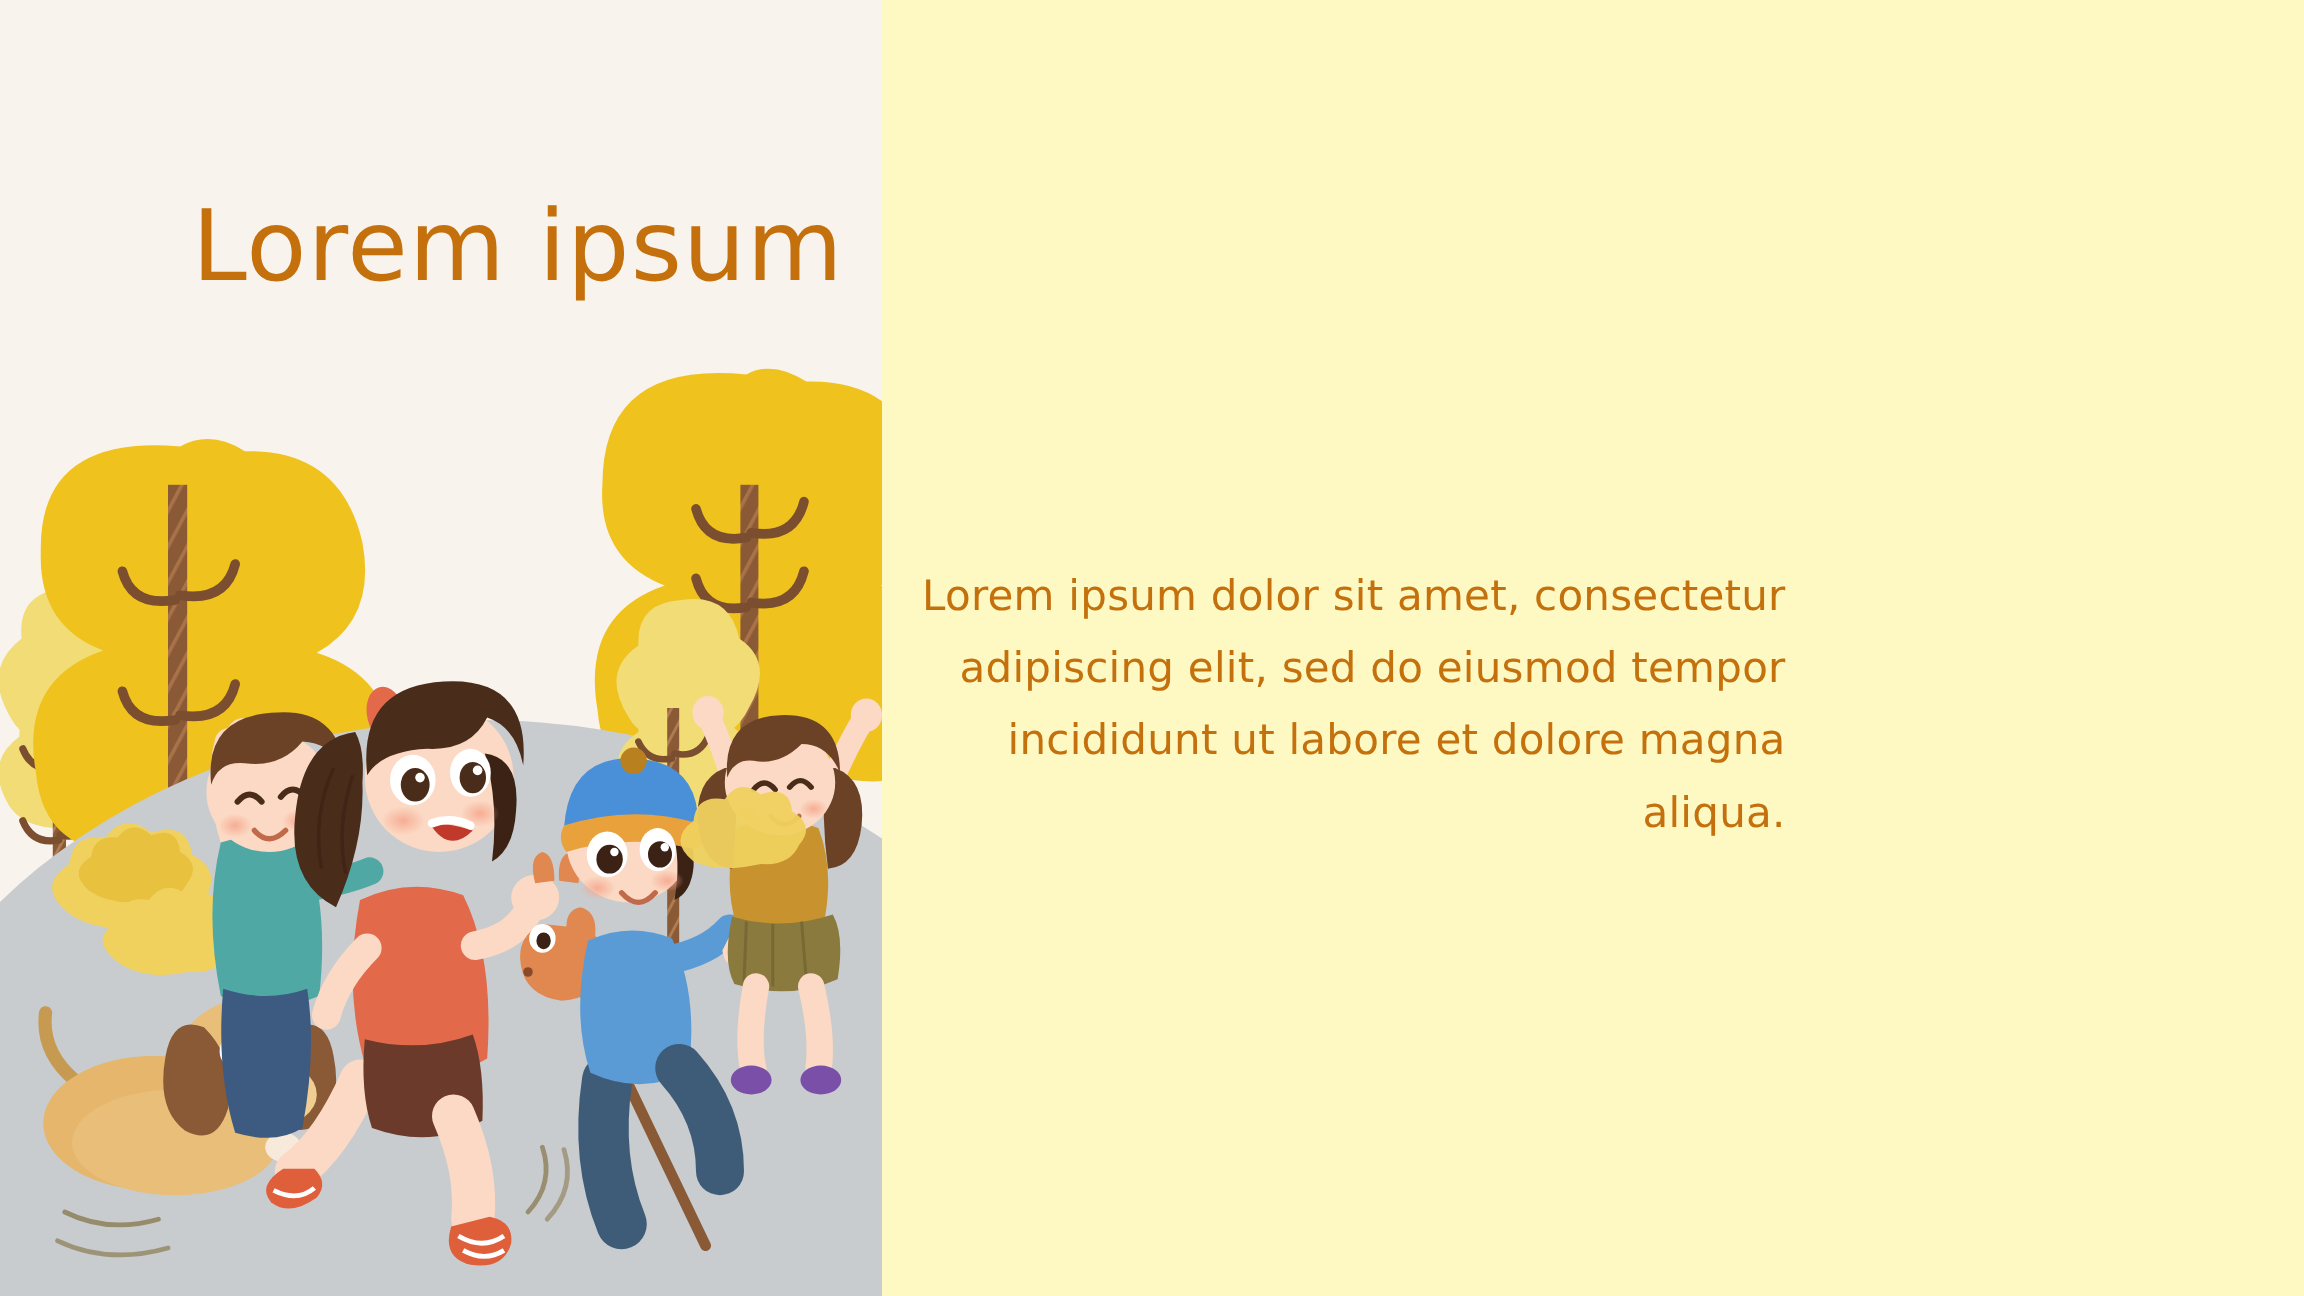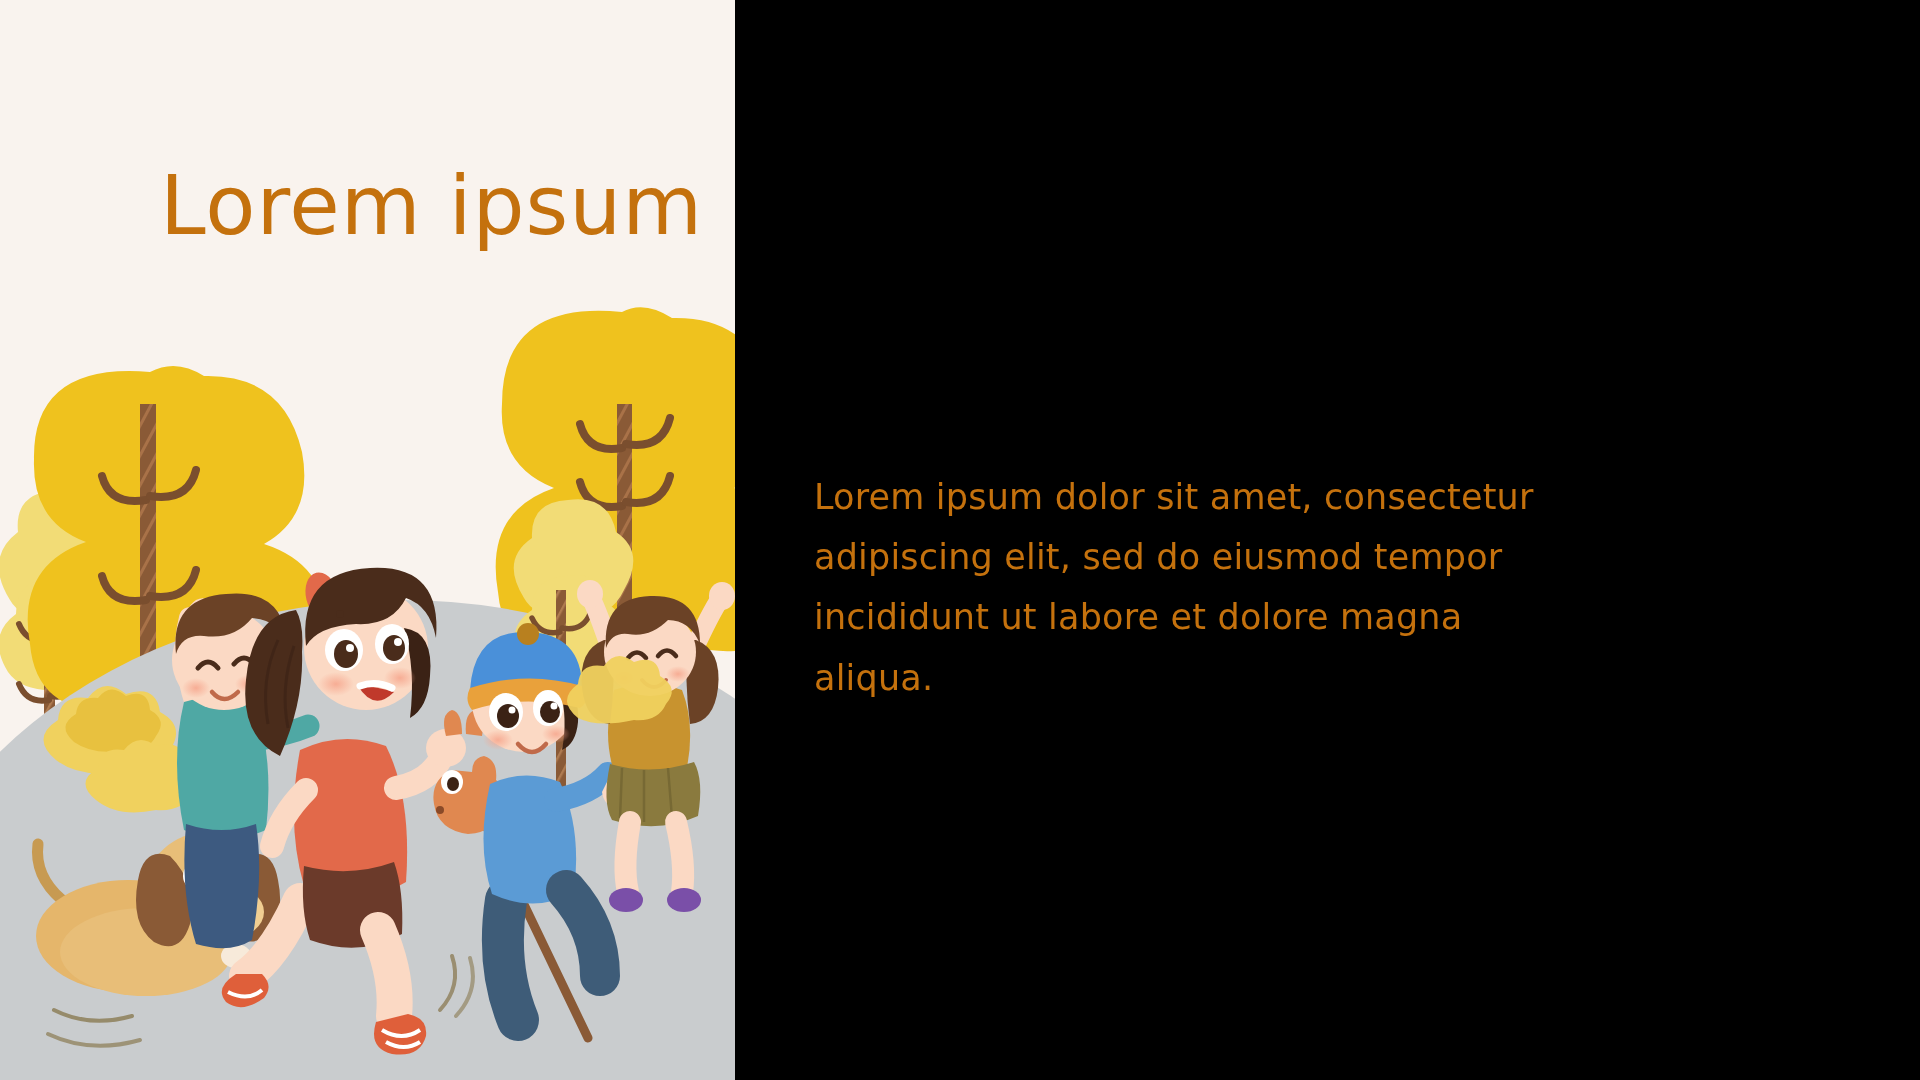--- a/index.html
+++ b/index.html
@@ -2,36 +2,36 @@
 <html><head>
 <meta charset="utf-8">
 <style>
   html,body{margin:0;padding:0;}
   body{
     width:1920px;height:1080px;
     background:#F9F3EE;
     font-family:"DejaVu Sans", sans-serif;
     overflow:hidden;position:relative;
   }
-  .slide{position:absolute;inset:0;background:#000000;overflow:hidden;}
+  .slide{position:absolute;inset:0;background:#fef9c3;overflow:hidden;}
 
   
   .title{
     position:absolute;left:160px;top:108px;
     font-family:"DejaVu Sans", sans-serif;
     font-size:82px;line-height:1.05;
     font-weight:400;letter-spacing:1px;
     color:#C4710D;white-space:nowrap;
   }
 
   
   .body-copy{
-    position:absolute;left:814px;top:432px;
+    position:absolute;left:746px;top:432px;
     width:742px;
-    text-align:left;
+    text-align:right;
     font-family:"DejaVu Sans", sans-serif;
     font-size:35px;line-height:1.72;
     font-weight:400;letter-spacing:.2px;
     color:#C4710D;
   }
 
   
   .illus{
     position:absolute;left:0;top:0;width:735px;height:1080px;
     overflow:hidden;

